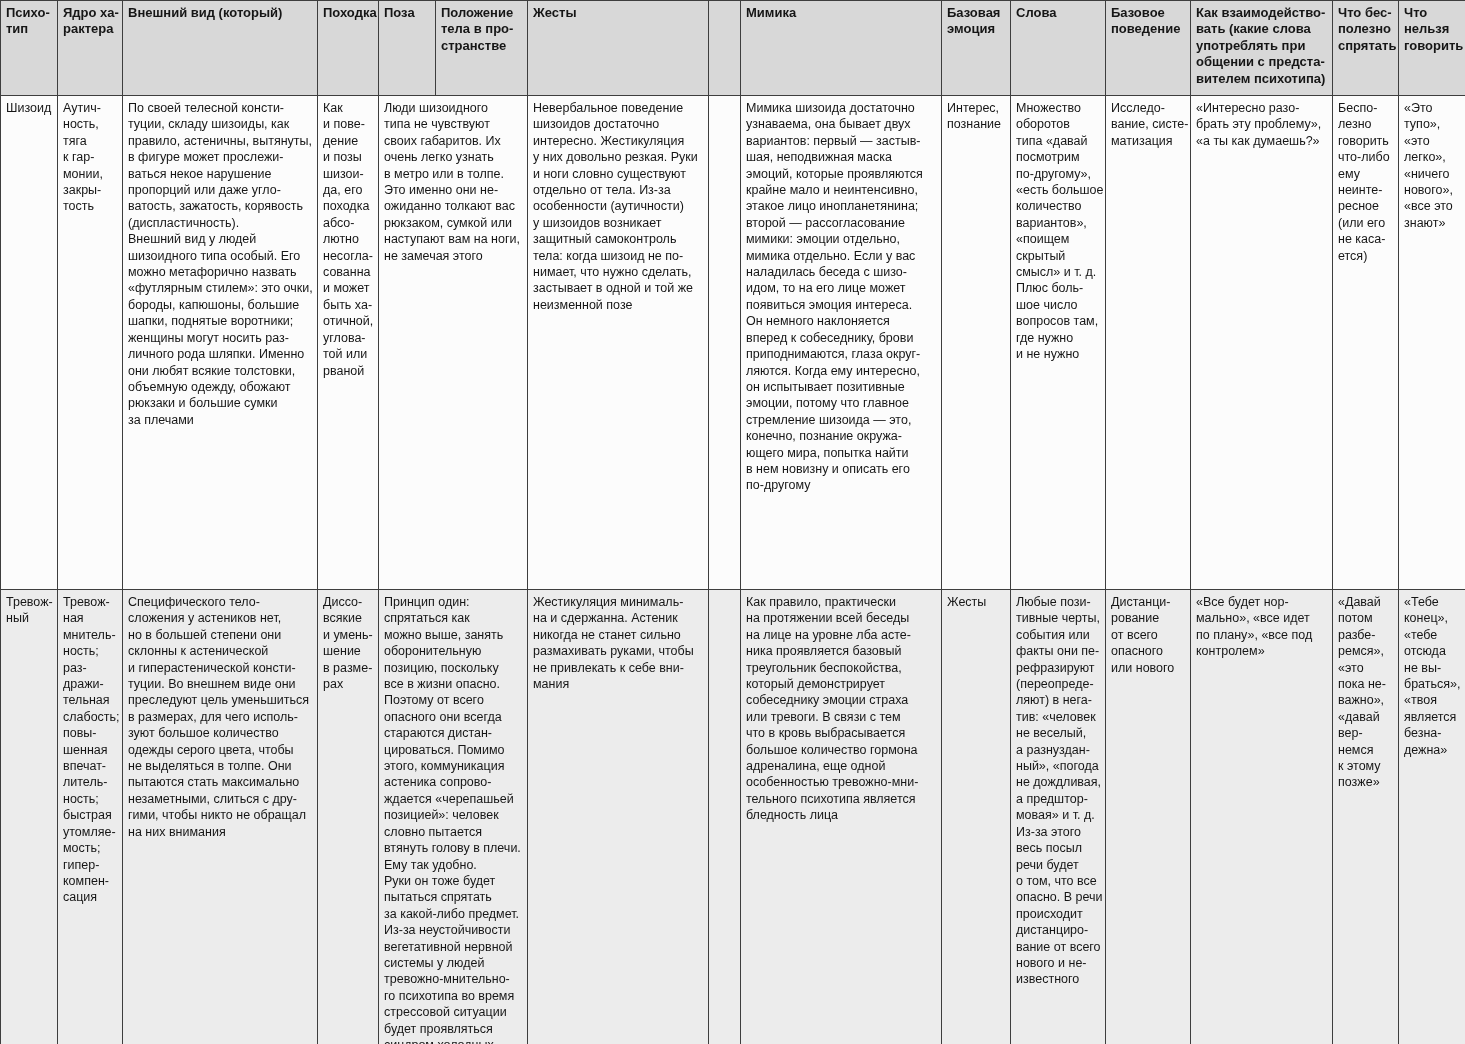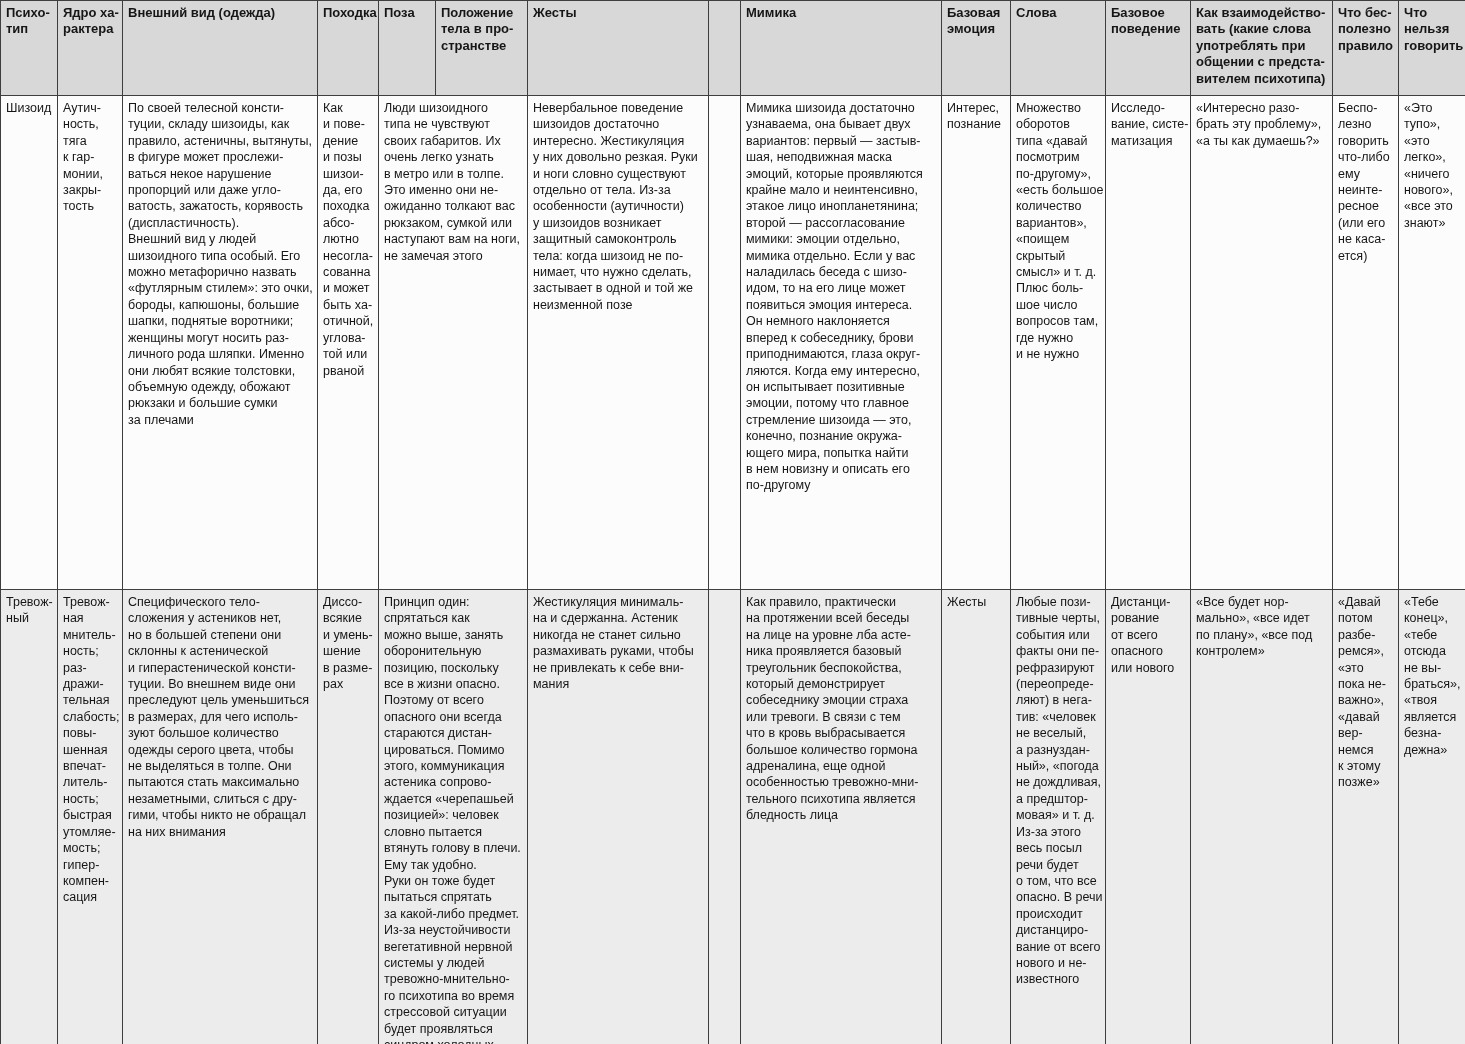--- a/index.html
+++ b/index.html
@@ -51,42 +51,42 @@
       <col style="width:142px">
         <col style="width:66px">
         <col style="width:67px">
     </colgroup>
     <thead>
       <tr class="head-row">
         <th>Психо-
 тип</th>
         <th>Ядро ха-
 рактера</th>
-        <th>Внешний вид (одежда)</th>
+        <th>Внешний вид (который)</th>
         <th>Походка</th>
         <th>Поза</th>
         <th>Положение
 тела в про-
 странстве</th>
         <th>Жесты</th>
         <th></th>
         <th>Мимика</th>
         <th>Базовая
 эмоция</th>
         <th>Слова</th>
         <th>Базовое
 поведение</th>
         <th>Как взаимодейство-
 вать (какие слова
 употреблять при
 общении с предста-
 вителем психотипа)</th>
         <th>Что бес-
 полезно
-правило</th>
+спрятать</th>
         <th>Что
 нельзя
 говорить</th>
       </tr>
     </thead>
     <tbody>
       <tr class="row-1">
         <td>Шизоид</td>
         <td>Аутич-
 ность,

